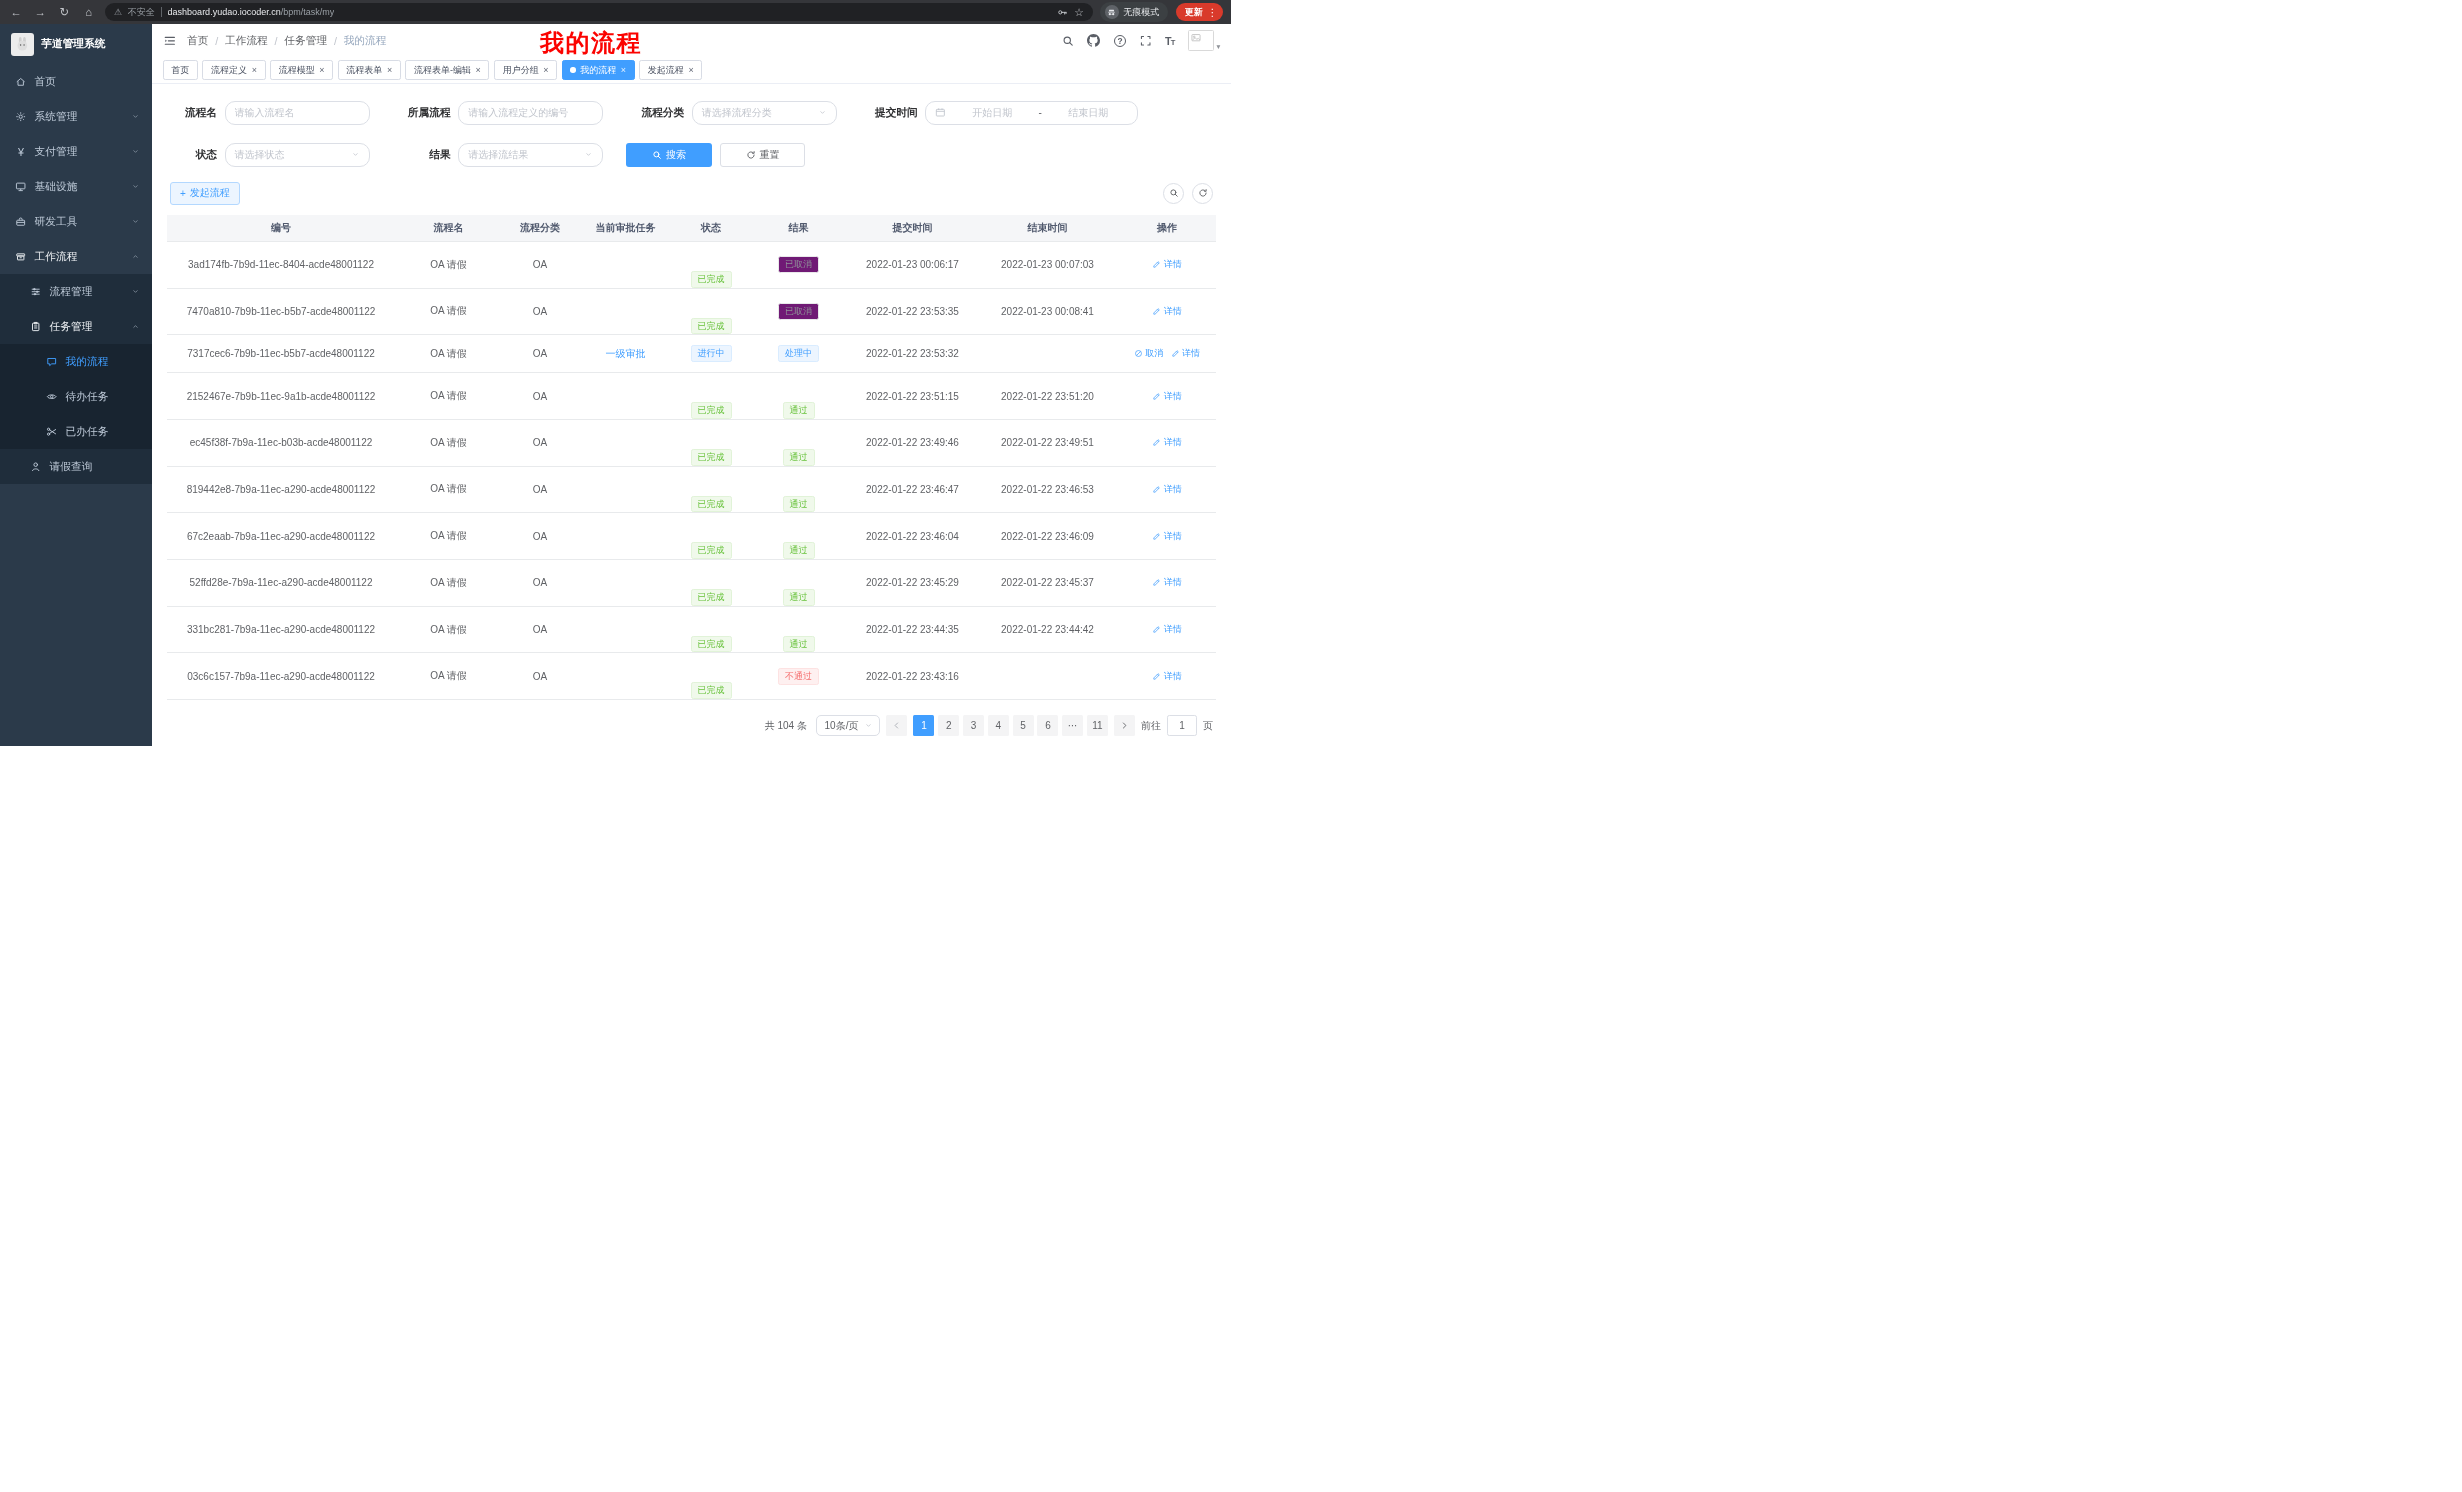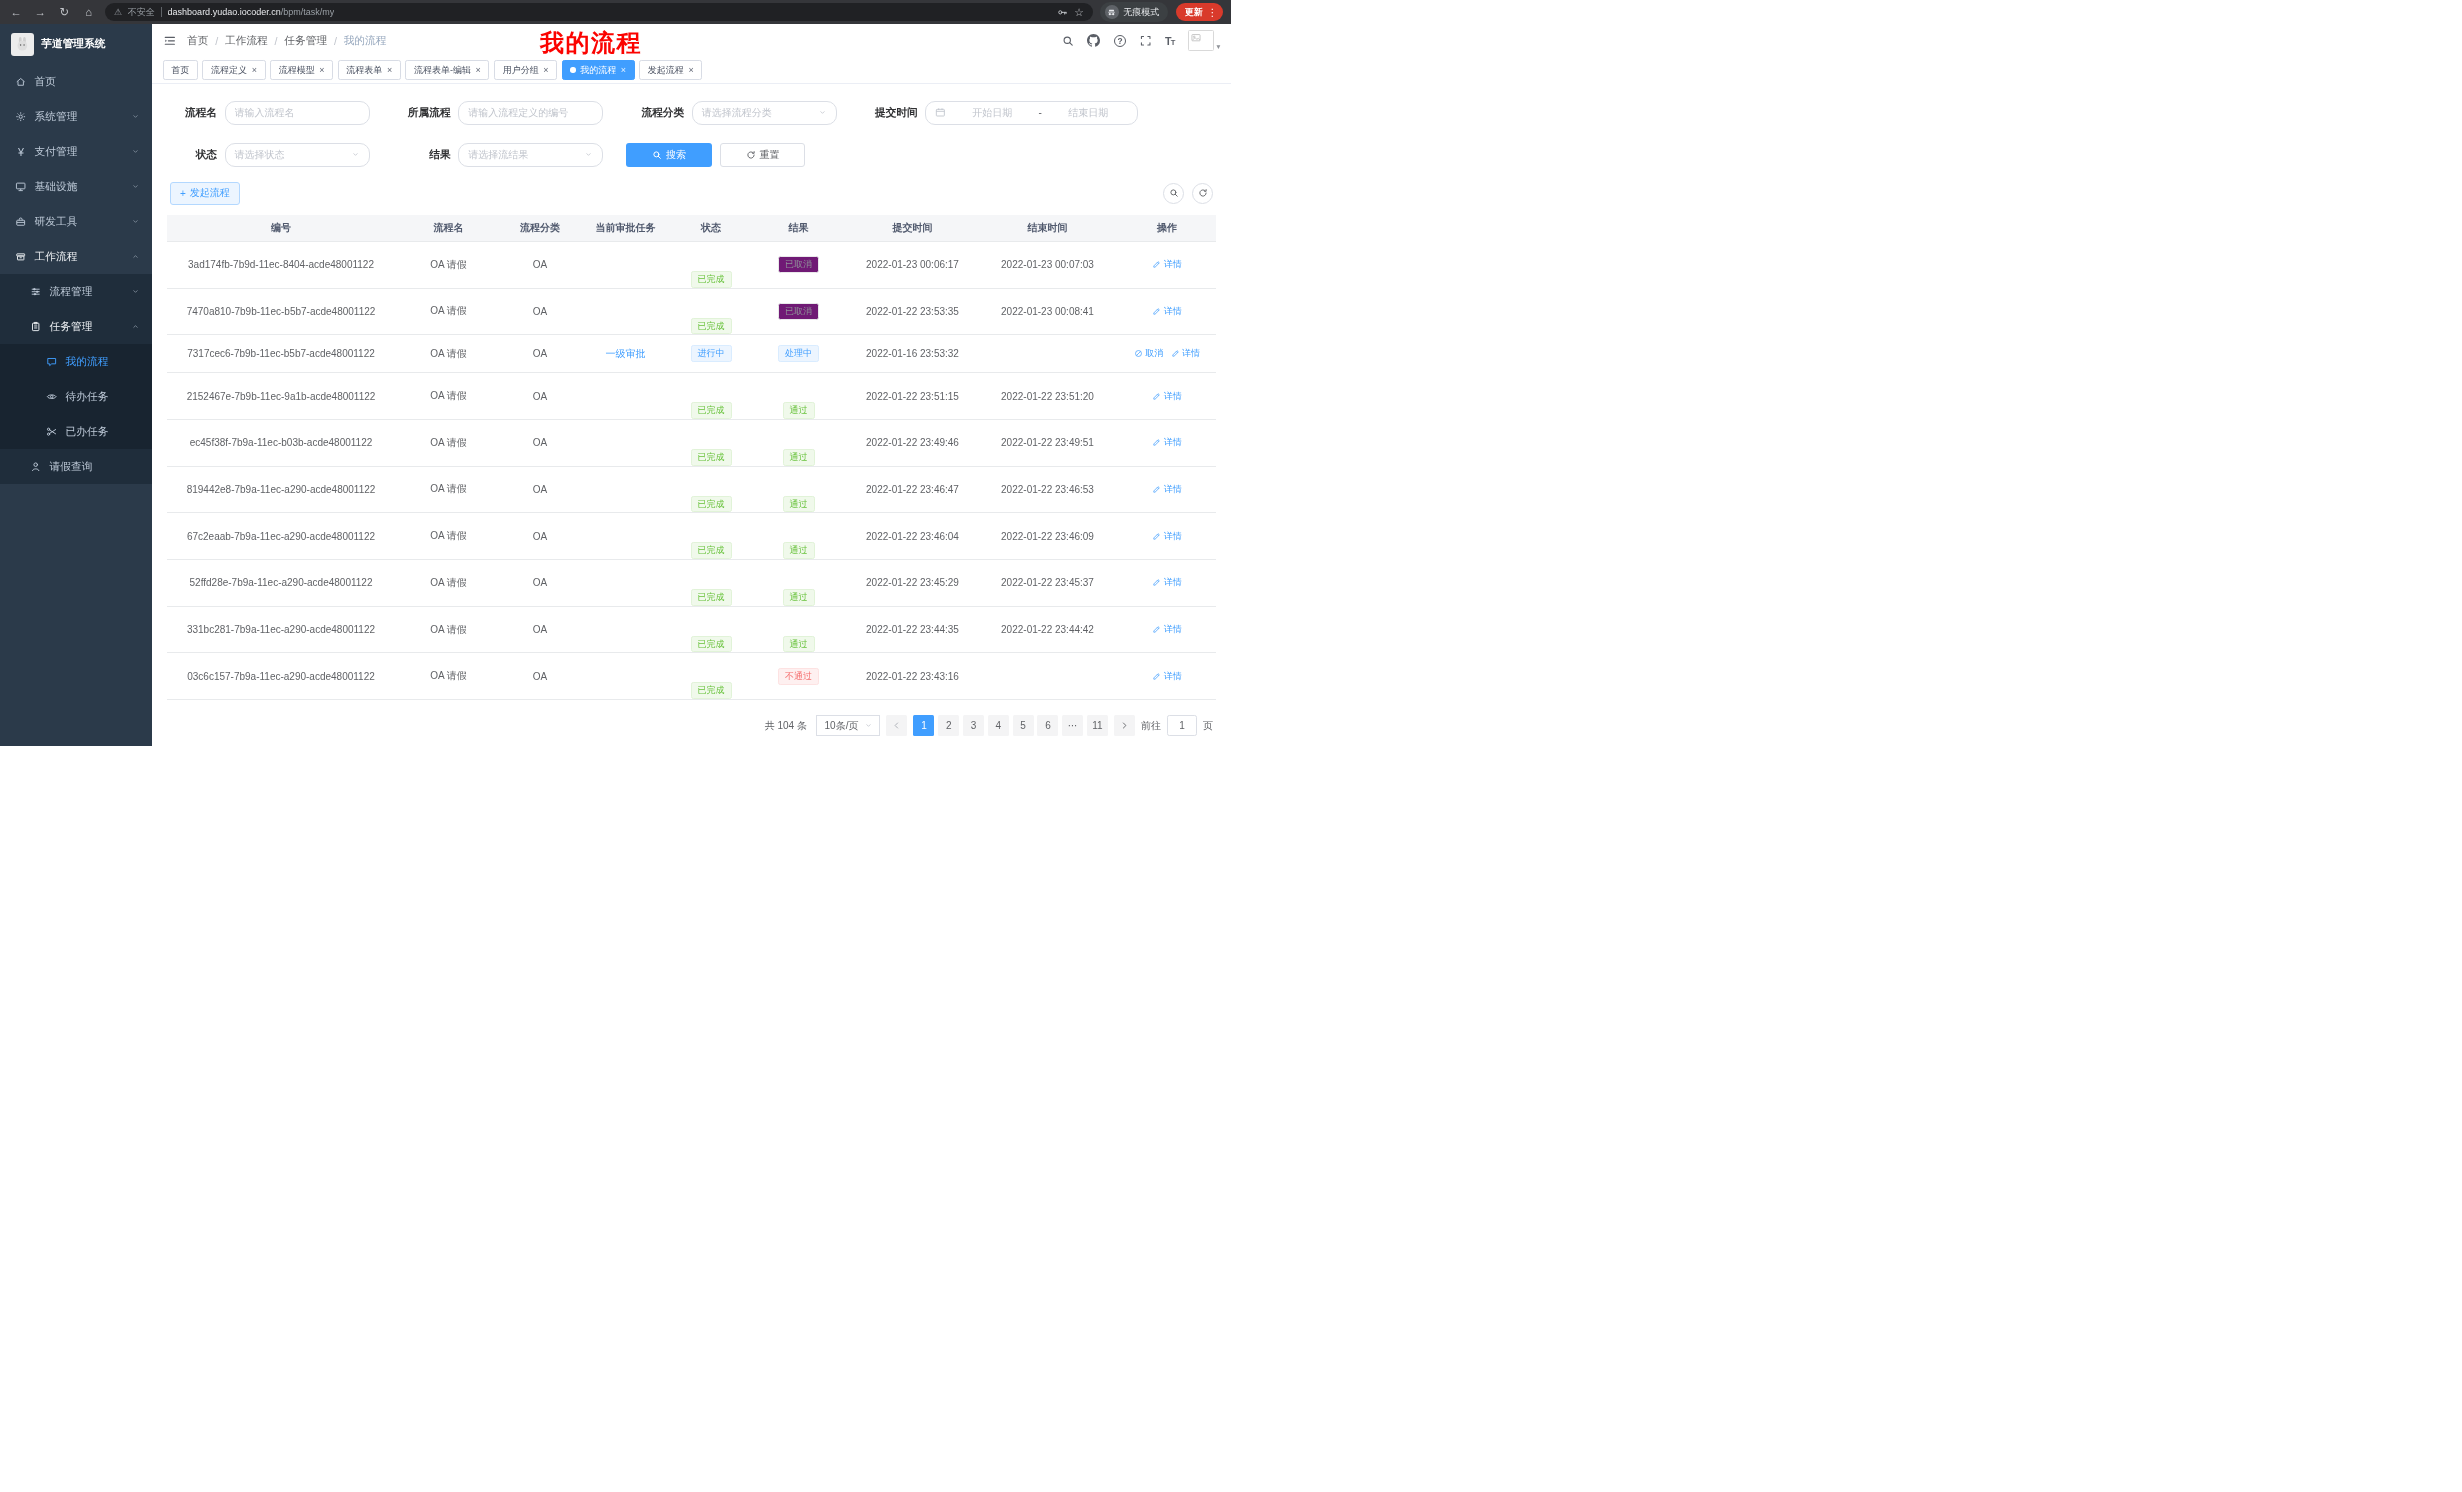--- a/index.html
+++ b/index.html
@@ -102,21 +102,21 @@
   .t-success { background:#f0f9eb; border-color:#e1f3d8; color:#67c23a;margin-top:29px; }
   .t-info    { background:#701a75; border-color:#e9e9eb; color:#909399; }
   .t-primary { background:#ecf5ff; border-color:#d9ecff; color:#409eff; }
   .t-danger  { background:#fef0f0; border-color:#fde2e2; color:#f56c6c; }
   .blue-link { color:#409eff; }
   a.op { color:#409eff; font-size:9px; text-decoration:none; display:inline-flex; align-items:center; gap:2.3px; margin:0 3.8px; }
 
   
   .pager { display:flex; align-items:center; justify-content:flex-end; gap:6px; margin:15px 18px 0 18px; font-size:10px; color:#606266; }
   .pg-total { margin-right:3px; }
-  .size-select { height:21px; border:0.8px solid #dcdfe6; border-radius:0; display:flex; align-items:center; gap:6px; padding:0 6px 0 7.6px; color:#606266; }
+  .size-select { height:21px; border:0.8px solid #dcdfe6; border-radius:5px; display:flex; align-items:center; gap:6px; padding:0 6px 0 7.6px; color:#606266; }
   .size-select .chev { color:#c0c4cc; display:flex; }
   .pg-pages { display:flex; gap:3.8px; }
   .pg { min-width:21px; height:21px; padding:0 3px; background:#f4f4f5; border-radius:1.5px; display:flex; align-items:center; justify-content:center; color:#606266; font-size:10px; }
   .pg-active { background:#409eff; color:#fff; }
   .pg-nav { color:#a8abb2; }
   .goto-inp { width:30px; height:21px; border:0.8px solid #dcdfe6; border-radius:2.3px; text-align:center; font-size:10px; color:#606266; }
 
   
   .annotation { position:absolute; left:540px; top:27px; font-size:24px; font-weight:bold; color:#fb0300; letter-spacing:1.5px; z-index:50; }
 
@@ -565,21 +565,21 @@
                   <span>详情</span>
                 </a></td>
             </tr>
             <tr data-interactable="false">
               <td data-interactable="false">7317cec6-7b9b-11ec-b5b7-acde48001122</td>
               <td data-interactable="false">OA 请假</td>
               <td data-interactable="false">OA</td>
               <td data-interactable="false"><span class="blue-link" data-interactable="true">一级审批</span></td>
               <td data-interactable="false"><span class="tag-s t-primary" data-interactable="false">进行中</span></td>
               <td data-interactable="false"><span class="tag-s t-primary" data-interactable="false">处理中</span></td>
-              <td data-interactable="false">2022-01-16 23:53:32</td>
+              <td data-interactable="false">2022-01-22 23:53:32</td>
               <td data-interactable="false"></td>
               <td data-interactable="false"><a class="op" data-interactable="true">
                   <svg viewBox="0 0 16 16" width="9" height="9" fill="none" stroke="currentColor" stroke-width="1.3">
                     <circle cx="8" cy="8" r="5.3"></circle>
                     <path d="M4.4 11.6l7.2-7.2"></path>
                   </svg>
                   <span>取消</span>
                 </a><a class="op" data-interactable="true">
                   <svg viewBox="0 0 16 16" width="9" height="9" fill="none" stroke="currentColor" stroke-width="1.3" stroke-linejoin="round">
                     <path d="M3.2 12.8v-2.2L10.8 3 13 5.2 5.4 12.8H3.2z"></path>

